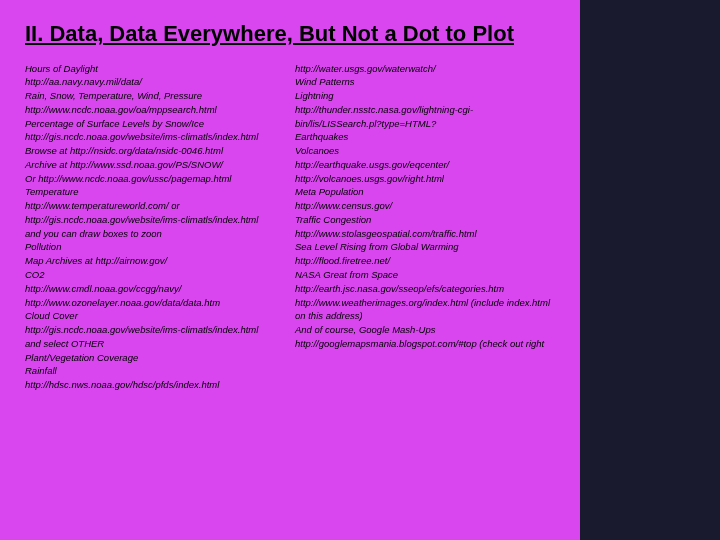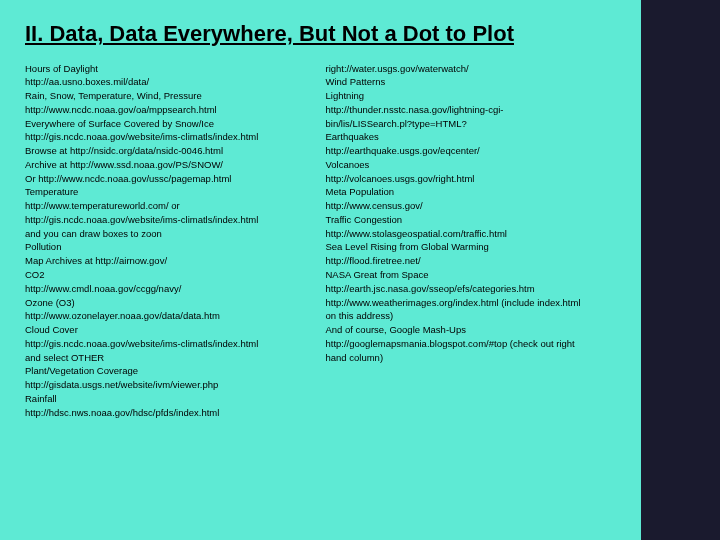--- a/index.html
+++ b/index.html
@@ -10,39 +10,40 @@
 
     body {
       width: 720px;
       height: 540px;
       background: #1a1a2e;
       font-family: Arial, sans-serif;
       overflow: hidden;
     }
 
     .slide {
-      width: 641px;
+      width: 580px;
       height: 540px;
-      background: #5eead4;
+      background: #d946ef;
       padding: 20px 25px 15px 25px;
       position: relative;
     }
 
     .title {
       font-size: 22px;
       font-weight: bold;
       text-decoration: underline;
       color: #000;
       margin-bottom: 14px;
       line-height: 1.25;
     }
 
     .content-area {
       display: flex;
       gap: 10px;
+      font-style: italic;
     }
 
     .column {
       flex: 1;
       font-size: 9.5px;
       color: #000;
       line-height: 1.45;
     }
 
     .column p {
@@ -51,65 +52,62 @@
   </style>
 </head>
 <body>
 
 <div class="slide">
   <div class="title">II.  Data, Data Everywhere, But Not a Dot to Plot</div>
 
   <div class="content-area">
     <div class="column" id="left-col">
         <p>Hours of Daylight</p>
-        <p>http://aa.usno.boxes.mil/data/</p>
+        <p>http://aa.navy.navy.mil/data/</p>
         <p>Rain, Snow, Temperature, Wind, Pressure</p>
         <p>http://www.ncdc.noaa.gov/oa/mppsearch.html</p>
-        <p>Everywhere of Surface Covered by Snow/Ice</p>
+        <p>Percentage of Surface Levels by Snow/Ice</p>
         <p>http://gis.ncdc.noaa.gov/website/ims-climatls/index.html</p>
         <p>Browse at http://nsidc.org/data/nsidc-0046.html</p>
         <p>Archive at http://www.ssd.noaa.gov/PS/SNOW/</p>
         <p>Or http://www.ncdc.noaa.gov/ussc/pagemap.html</p>
         <p>Temperature</p>
         <p>http://www.temperatureworld.com/  or</p>
         <p>http://gis.ncdc.noaa.gov/website/ims-climatls/index.html</p>
         <p>     and you can draw boxes to zoon</p>
         <p>Pollution</p>
         <p>Map Archives at http://airnow.gov/</p>
         <p>CO2</p>
         <p>http://www.cmdl.noaa.gov/ccgg/navy/</p>
-        <p>Ozone (O3)</p>
         <p>http://www.ozonelayer.noaa.gov/data/data.htm</p>
         <p>Cloud Cover</p>
         <p>http://gis.ncdc.noaa.gov/website/ims-climatls/index.html</p>
         <p>     and select OTHER</p>
         <p>Plant/Vegetation Coverage</p>
-        <p>http://gisdata.usgs.net/website/ivm/viewer.php</p>
         <p>Rainfall</p>
         <p>http://hdsc.nws.noaa.gov/hdsc/pfds/index.html</p>
       </div>
     <div class="column" id="right-col">
-        <p>right://water.usgs.gov/waterwatch/</p>
+        <p>http://water.usgs.gov/waterwatch/</p>
         <p>Wind Patterns</p>
         <p>Lightning</p>
         <p>http://thunder.nsstc.nasa.gov/lightning-cgi-</p>
         <p>     bin/lis/LISSearch.pl?type=HTML?</p>
         <p></p>
         <p>     Earthquakes</p>
+        <p>Volcanoes</p>
         <p>http://earthquake.usgs.gov/eqcenter/</p>
-        <p>Volcanoes</p>
         <p>http://volcanoes.usgs.gov/right.html</p>
         <p>Meta Population</p>
         <p>http://www.census.gov/</p>
         <p>Traffic Congestion</p>
         <p>http://www.stolasgeospatial.com/traffic.html</p>
         <p>Sea Level Rising from Global Warming</p>
         <p>http://flood.firetree.net/</p>
         <p>NASA Great from Space</p>
         <p>http://earth.jsc.nasa.gov/sseop/efs/categories.htm</p>
         <p>http://www.weatherimages.org/index.html (include index.html</p>
         <p>     on this address)</p>
         <p>And of course, Google Mash-Ups</p>
         <p>http://googlemapsmania.blogspot.com/#top   (check out right</p>
-        <p>     hand column)</p>
       </div>
   </div>
 </div>
 
 </body></html>

